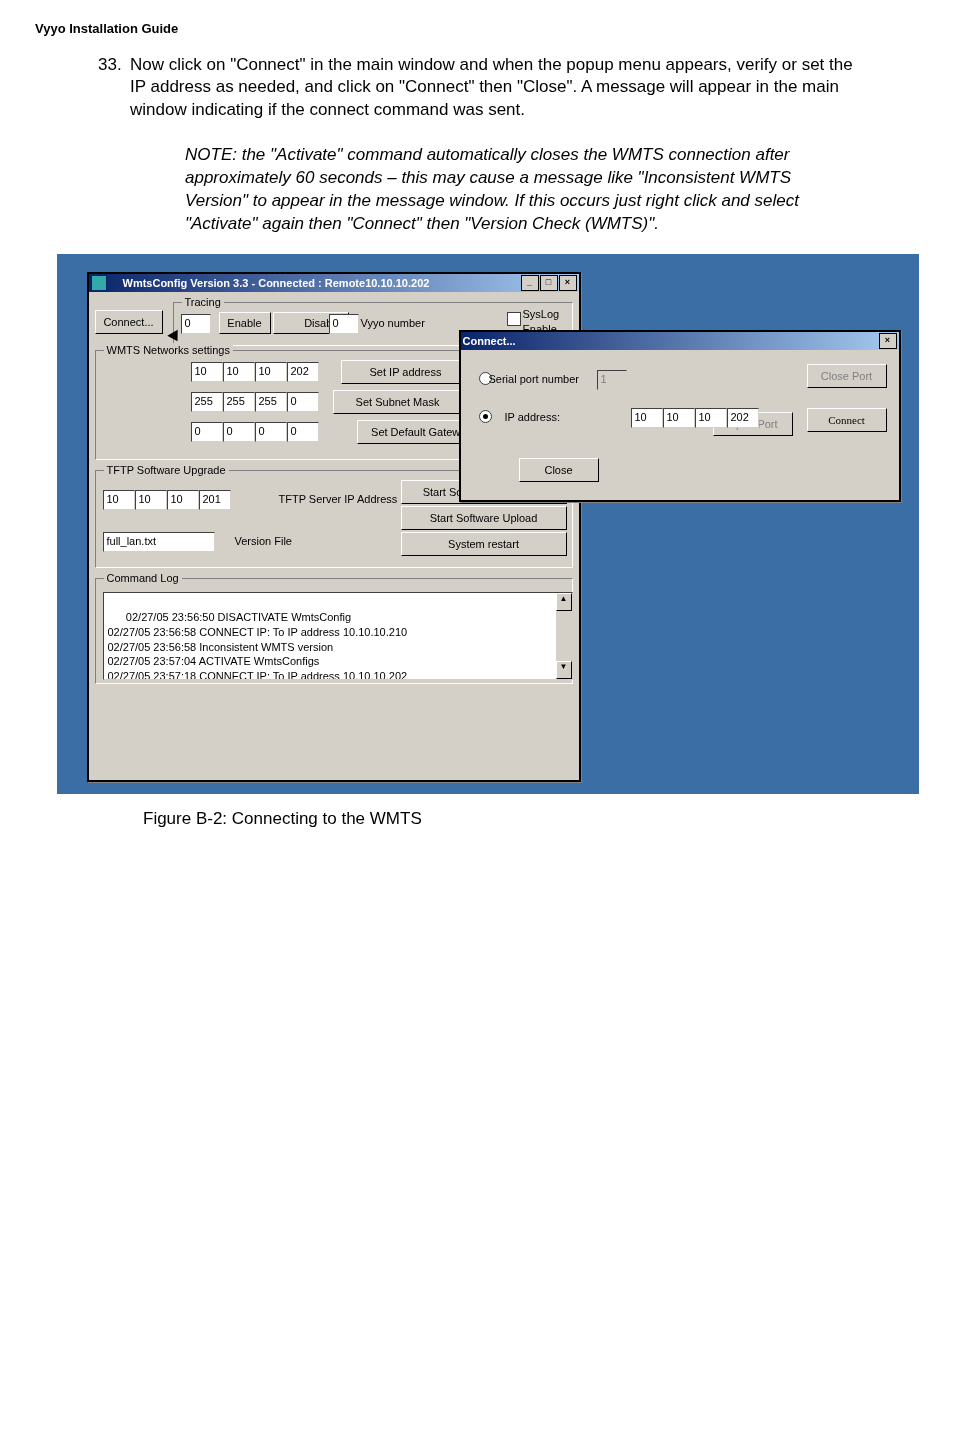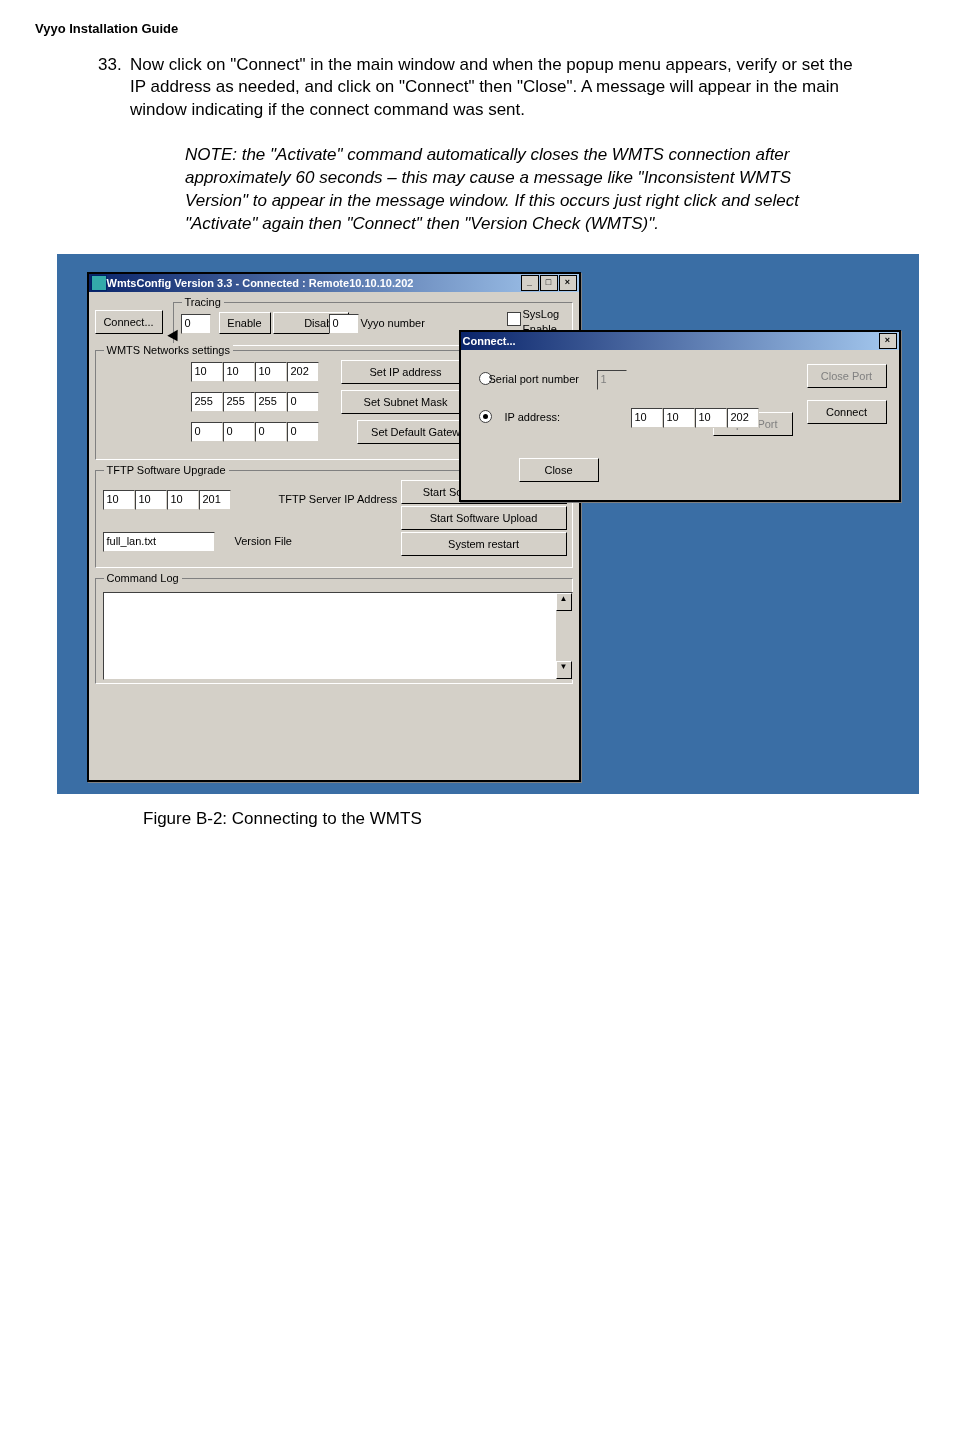--- a/index.html
+++ b/index.html
@@ -54,21 +54,21 @@
     font-size: 11px;
   }
   .titlebar {
     height: 18px;
     background: linear-gradient(90deg, #0a246a 0%, #a6caf0 100%);
     color: #fff;
     font-weight: bold;
     display: flex;
     align-items: center;
     padding: 0 2px;
-    gap: 0;
+    gap: 16px;
   }
   .titlebar .ticon {
     width: 14px; height: 14px; background: #3aa; border: 1px solid #026;
   }
   .titlebar .ttext { flex: 1; font-size: 11px; }
   .titlebar .tbtns { display: flex; gap: 1px; }
   .titlebar .tbtn {
     width: 16px; height: 14px; background: #d4d0c8;
     border: 1px solid #000; font-size: 9px; line-height: 12px; text-align: center;
     color: #000;
@@ -179,21 +179,21 @@
     <div class="input" style="left:102px; top:88px; width:24px; height:16px;">10</div>
     <div class="input" style="left:134px; top:88px; width:24px; height:16px;">10</div>
     <div class="input" style="left:166px; top:88px; width:24px; height:16px;">10</div>
     <div class="input" style="left:198px; top:88px; width:24px; height:16px;">202</div>
     <div class="btn" style="left:252px; top:86px; width:128px; height:22px;">Set IP address</div>
 
     <div class="input" style="left:102px; top:118px; width:24px; height:16px;">255</div>
     <div class="input" style="left:134px; top:118px; width:24px; height:16px;">255</div>
     <div class="input" style="left:166px; top:118px; width:24px; height:16px;">255</div>
     <div class="input" style="left:198px; top:118px; width:24px; height:16px;">0</div>
-    <div class="btn" style="left:252px; top:116px; width:128px; height:22px;">Set Subnet Mask</div>
+    <div class="btn" style="left:244px; top:116px; width:128px; height:22px;">Set Subnet Mask</div>
 
     <div class="input" style="left:102px; top:148px; width:24px; height:16px;">0</div>
     <div class="input" style="left:134px; top:148px; width:24px; height:16px;">0</div>
     <div class="input" style="left:166px; top:148px; width:24px; height:16px;">0</div>
     <div class="input" style="left:198px; top:148px; width:24px; height:16px;">0</div>
     <div class="btn" style="left:268px; top:146px; width:128px; height:22px;">Set Default Gateway</div>
 
     <div class="groupbox" style="left:6px; top:196px; width:476px; height:96px;" data-label="TFTP Software Upgrade"></div>
     <div class="input" style="left:14px; top:216px; width:24px; height:16px;">10</div>
     <div class="input" style="left:46px; top:216px; width:24px; height:16px;">10</div>
@@ -201,20 +201,25 @@
     <div class="input" style="left:110px; top:216px; width:24px; height:16px;">201</div>
     <div class="label" style="left:146px; top:218px;margin-left:44px;">TFTP Server IP Address</div>
     <div class="input" style="left:14px; top:258px; width:104px; height:16px;">full_lan.txt</div>
     <div class="label" style="left:146px; top:260px;">Version File</div>
     <div class="btn" style="left:312px; top:206px; width:164px; height:22px;">Start Software Download</div>
     <div class="btn" style="left:312px; top:232px; width:164px; height:22px;">Start Software Upload</div>
     <div class="btn" style="left:312px; top:258px; width:164px; height:22px;">System restart</div>
 
     <div class="groupbox" style="left:6px; top:304px; width:476px; height:104px;" data-label="Command Log"></div>
     <div class="textarea" style="left:14px; top:318px; width:460px; height:82px;">
+      <span>02/27/05 23:56:50 DISACTIVATE WmtsConfig
+02/27/05 23:56:58 CONNECT IP: To IP address 10.10.10.210
+02/27/05 23:56:58 Inconsistent WMTS version
+02/27/05 23:57:04 ACTIVATE WmtsConfigs
+02/27/05 23:57:18 CONNECT IP: To IP address 10.10.10.202</span>
       <div class="scroll">
         <div class="sbtn">▲</div>
         <div class="sbtn">▼</div>
       </div>
     </div>
   </div>
 
   <div class="win" style="left:402px; top:76px; width:438px; height:168px;">
     <div class="titlebar">
       <span class="ttext">Connect...</span>
@@ -227,20 +232,20 @@
     <div class="input" style="left:136px; top:38px; width:22px; height:16px; background:#d4d0c8; color:#808080;">1</div>
     <div class="btn disabled" style="left:252px; top:34px; width:78px; height:22px;margin-top:46px;">Open Port</div>
     <div class="btn disabled" style="left:346px; top:32px; width:78px; height:22px;">Close Port</div>
 
     <div class="radio on" style="left:18px; top:78px;"></div>
     <div class="label" style="left:44px; top:78px;">IP address:</div>
     <div class="input" style="left:170px; top:76px; width:24px; height:16px;">10</div>
     <div class="input" style="left:202px; top:76px; width:24px; height:16px;">10</div>
     <div class="input" style="left:234px; top:76px; width:24px; height:16px;">10</div>
     <div class="input" style="left:266px; top:76px; width:24px; height:16px;">202</div>
-    <div class="btn" style="left:346px; top:68px; width:78px; height:22px;">Connect</div>
+    <div class="btn" style="left:346px; top:76px; width:78px; height:22px;font-family:Liberation Serif, serif;">Connect</div>
 
     <div class="btn" style="left:58px; top:126px; width:78px; height:22px;">Close</div>
   </div>
 
 </div>
 
 <div class="figure-caption">Figure B-2:  Connecting to the WMTS</div>
 
 </body></html>

